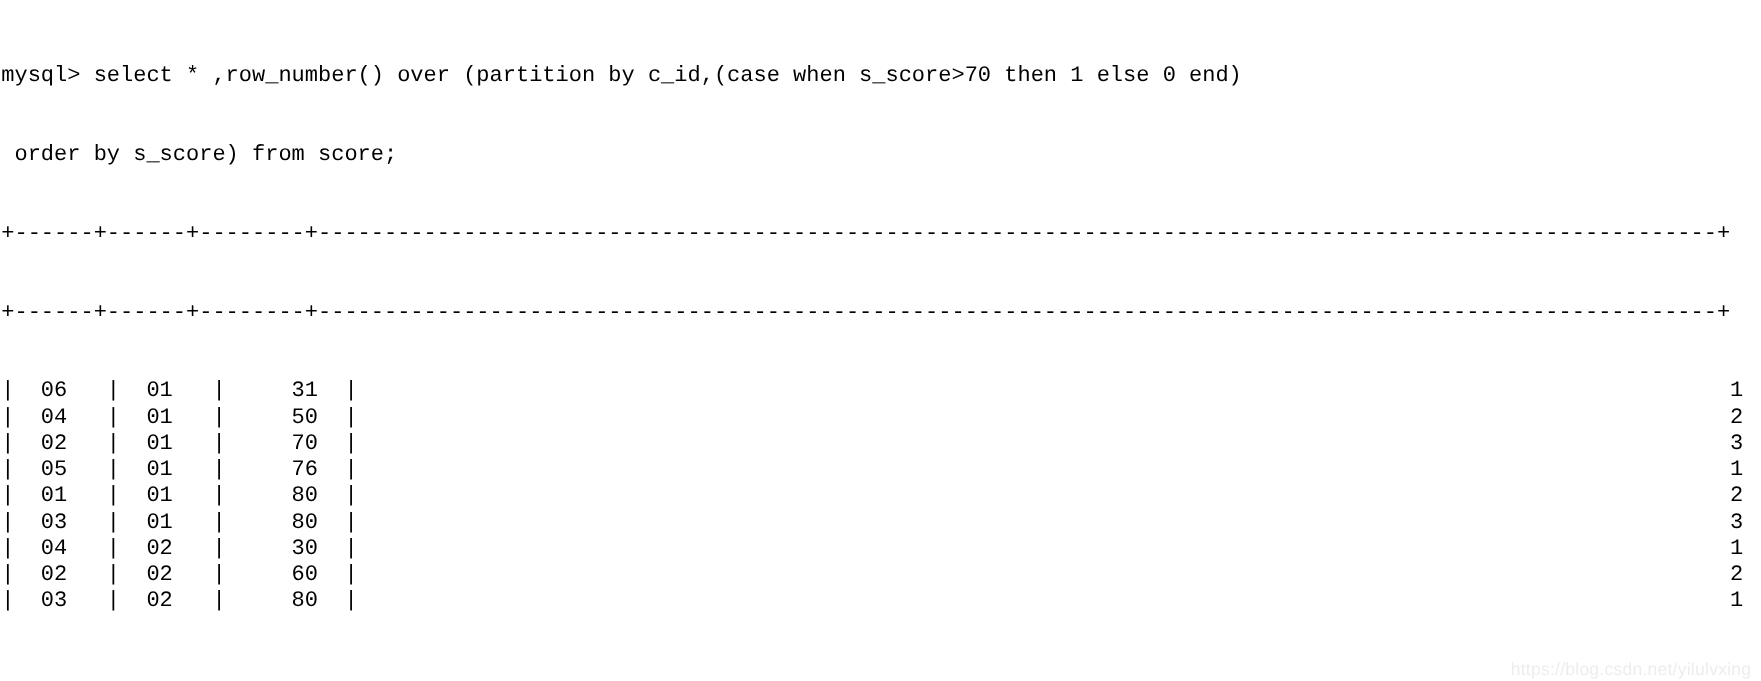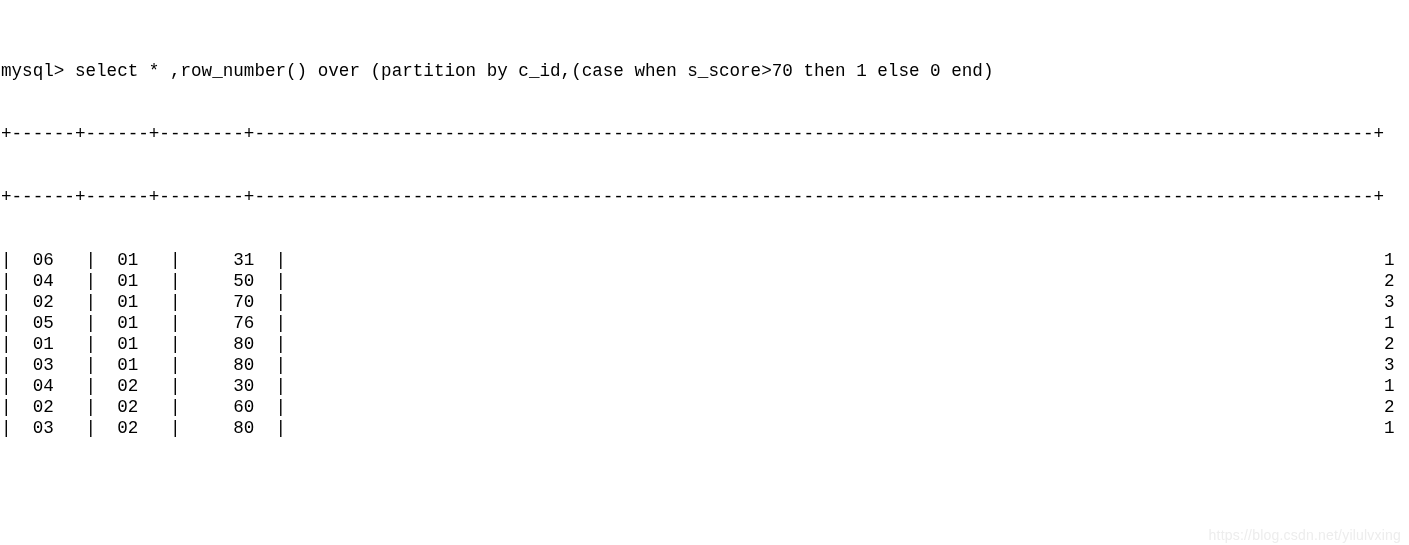--- a/index.html
+++ b/index.html
@@ -20,21 +20,21 @@
     top: 0;
     width: 1409px;
     height: 545px;
     background: #ffffff;
     color: #000000;
     font-family: "Liberation Mono", "DejaVu Sans Mono", monospace;
     font-size: 17.6px;
     line-height: 21px;
     letter-spacing: 0px;
     white-space: pre;
-    padding: 19px 0 0 1px;
+    padding: 9px 0 0 1px;
     box-sizing: border-box;
   }
   .line {
     white-space: pre;
     height: 21px;
     font-family: "Liberation Mono", "DejaVu Sans Mono", monospace;
   }
   .watermark {
     position: absolute;
     right: 8px;
@@ -46,20 +46,21 @@
     white-space: pre;
     user-select: none;
     margin-left: 14px;
   }
 </style>
 </head>
 <body>
 
 <div id="terminal">
   <div class="line">mysql&gt; select * ,row_number() over (partition by c_id,(case when s_score&gt;70 then 1 else 0 end)</div>
+  <div class="line"> order by s_score) from score;</div>
   <div class="line">+------+------+--------+----------------------------------------------------------------------------------------------------------+</div>
   <div class="line">+------+------+--------+----------------------------------------------------------------------------------------------------------+</div>
   <div id="table-body"><div class="line">|  06   |  01   |     31  |                                                                                                        1 |</div><div class="line">|  04   |  01   |     50  |                                                                                                        2 |</div><div class="line">|  02   |  01   |     70  |                                                                                                        3 |</div><div class="line">|  05   |  01   |     76  |                                                                                                        1 |</div><div class="line">|  01   |  01   |     80  |                                                                                                        2 |</div><div class="line">|  03   |  01   |     80  |                                                                                                        3 |</div><div class="line">|  04   |  02   |     30  |                                                                                                        1 |</div><div class="line">|  02   |  02   |     60  |                                                                                                        2 |</div><div class="line">|  03   |  02   |     80  |                                                                                                        1 |</div></div>
   
   
 </div>
 
 <div class="watermark">https://blog.csdn.net/yilulvxing</div>
 
 </body></html>

